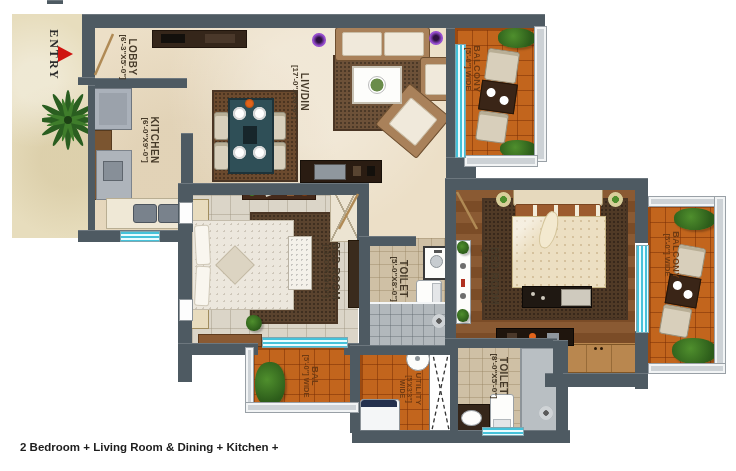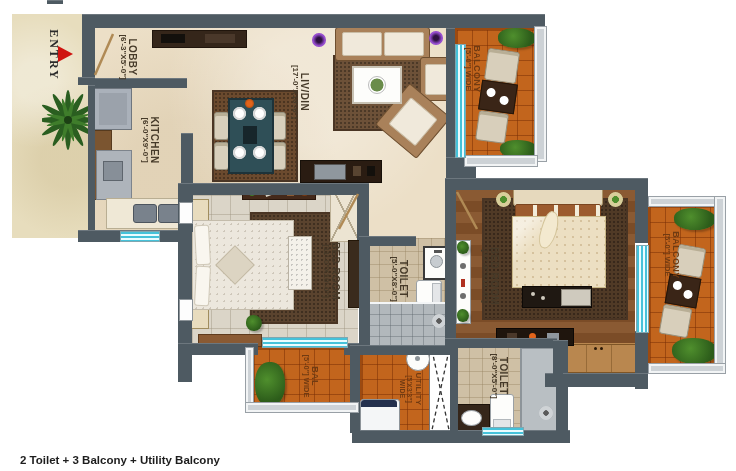--- a/index.html
+++ b/index.html
@@ -318,15 +318,15 @@
   <div class="rlabel blabel" style="left:274px;top:366px;width:74px;height:20px;">
     <span class="rname">BAL</span>
     <span class="rdim">[5'-0"] WIDE</span>
   </div>
   <div class="rlabel blabel" style="left:378px;top:374px;width:64px;height:30px;">
     <span class="rname" style="font-size:8px;">UTILITY</span>
     <span class="rdim" style="font-size:7px;">[5'X3'3"]</span>
     <span class="rdim" style="font-size:7px;">WIDE</span>
   </div>
 
-  <div class="footer-l" style="top:454px;">2 Toilet + 3 Balcony + Utility Balcony</div>
+  <div class="footer-l" style="top:441px;">2 Bedroom + Living Room &amp; Dining + Kitchen +</div>
 
 </div>
 
 </body></html>

